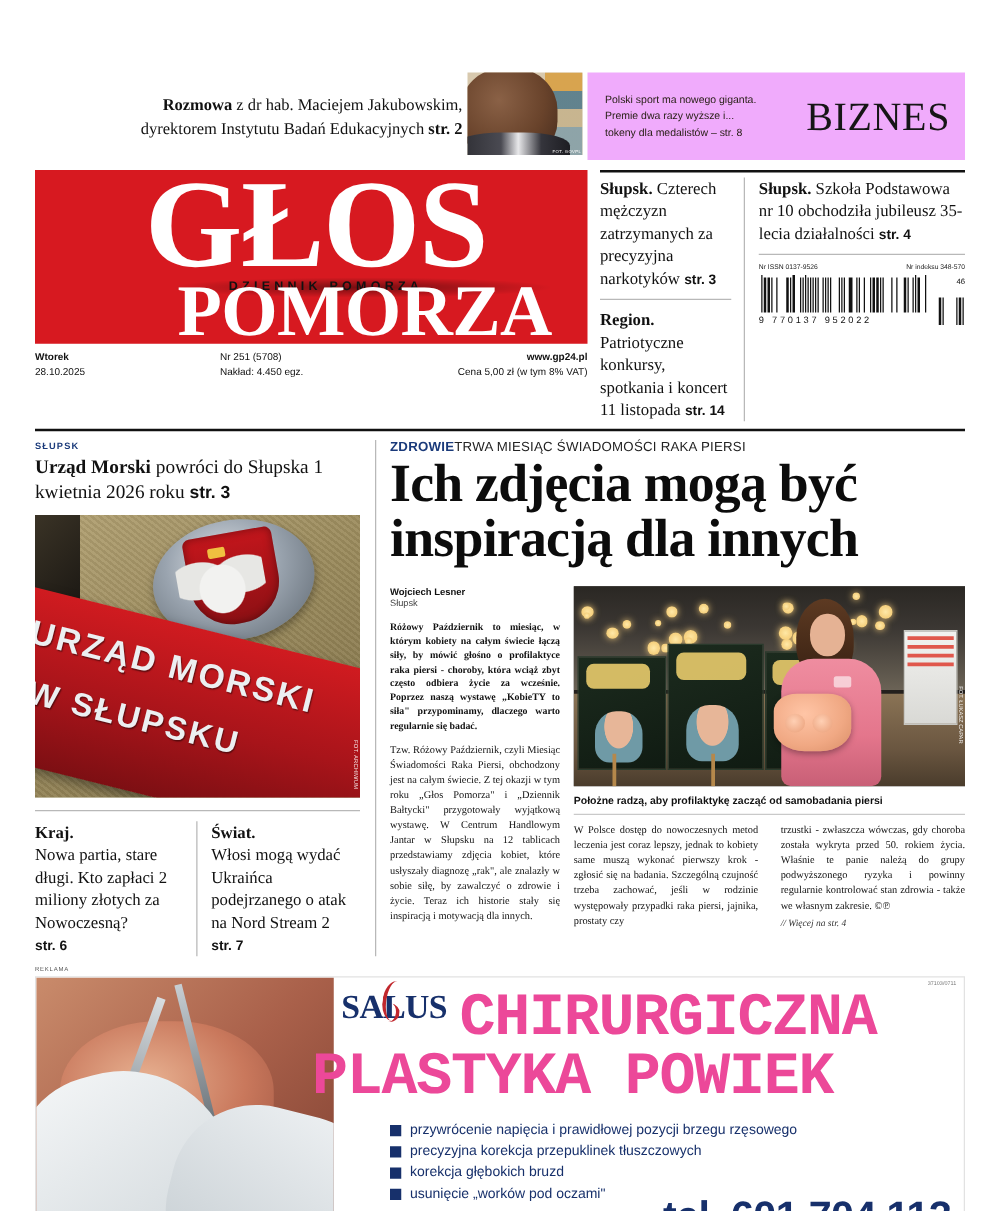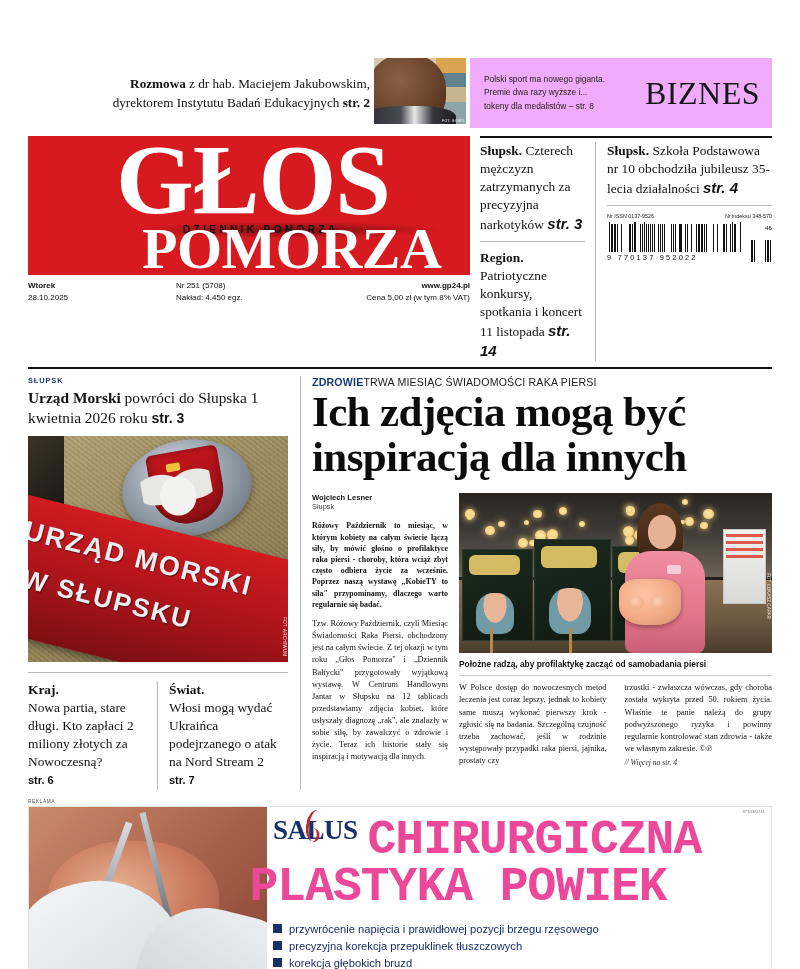--- a/index.html
+++ b/index.html
@@ -178,21 +178,21 @@
   }
   .teaser-col.left { padding-right: 10px; }
   .teaser-col.right { padding-left: 11px; border-left: 1px solid #b8b8b8; }
   .teaser {
     font-family: "Liberation Serif", serif;
     font-size: 13.4px;
     line-height: 1.34;
     color: #111;
   }
   .teaser b { font-weight: bold; }
-  .teaser .pg { font-family: "Liberation Sans", sans-serif; font-weight: bold; font-size: 15px; font-style: italic; }
+  .teaser .pg { font-family: "Liberation Sans", sans-serif; font-weight: bold; font-size: 11px; }
   .teaser-sep { border-top: 1px solid #b8b8b8; margin: 7px 0 7px 0; }
 
   .barcode-zone { margin-top: 5px; }
   .bc-labels {
     display: flex; justify-content: space-between;
     font-family: "Liberation Sans", sans-serif;
     font-size: 5.4px; color: #222; margin-bottom: 3px;
   }
   .bc-wrap { display: flex; align-items: flex-end; gap: 7px; }
   .bc-main { height: 30px; display: flex; align-items: flex-end; }
@@ -555,20 +555,21 @@
     letter-spacing: -1px;
   }
   .ad-head .l2 { margin-left: -118px; display: block; }
   .ad-list { margin-top: 12px; }
   .ad-li {
     display: flex; align-items: center;
     font-family: "Liberation Sans", sans-serif;
     font-size: 11.2px;
     color: #17306b;
     margin-bottom: 5px;
+    margin-left: 39px;
   }
   .ad-li .sq {
     width: 9px; height: 9px; background: #17306b;
     margin-right: 7px; flex: 0 0 9px;
   }
   .ad-phone {
     position: absolute;
     right: 10px; bottom: 6px;
     font-family: "Liberation Sans", sans-serif;
     font-weight: bold;

